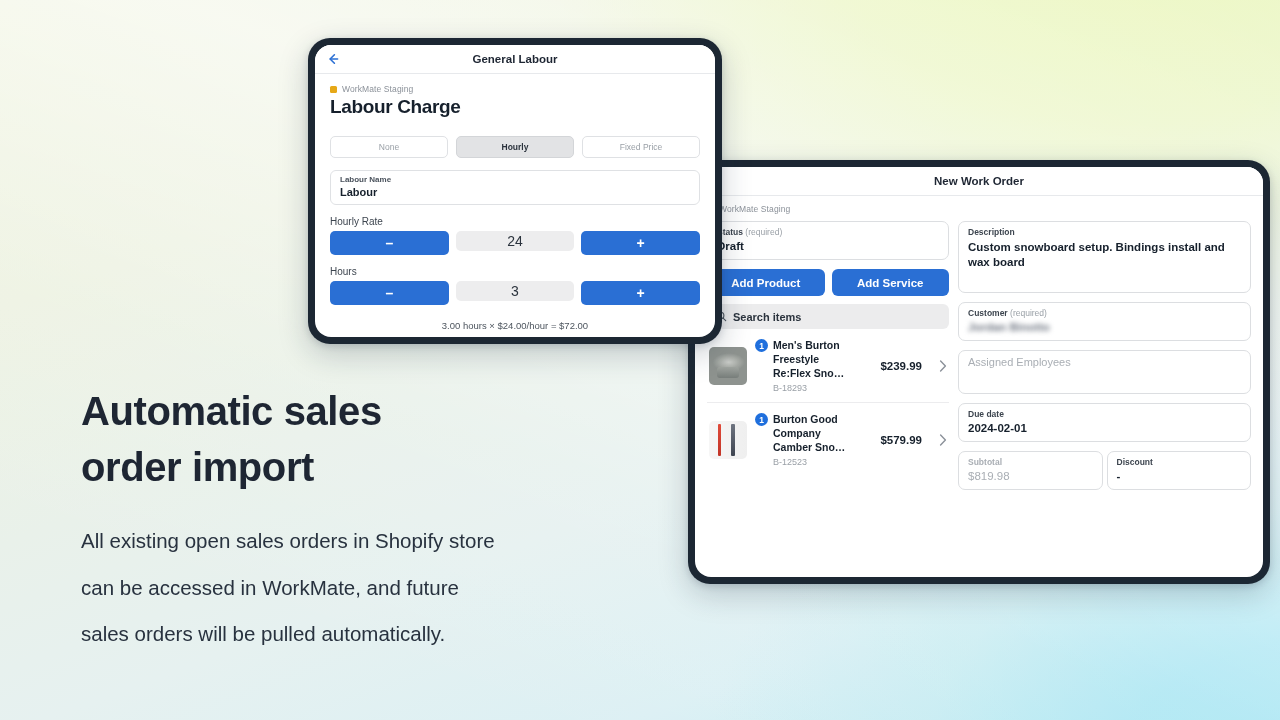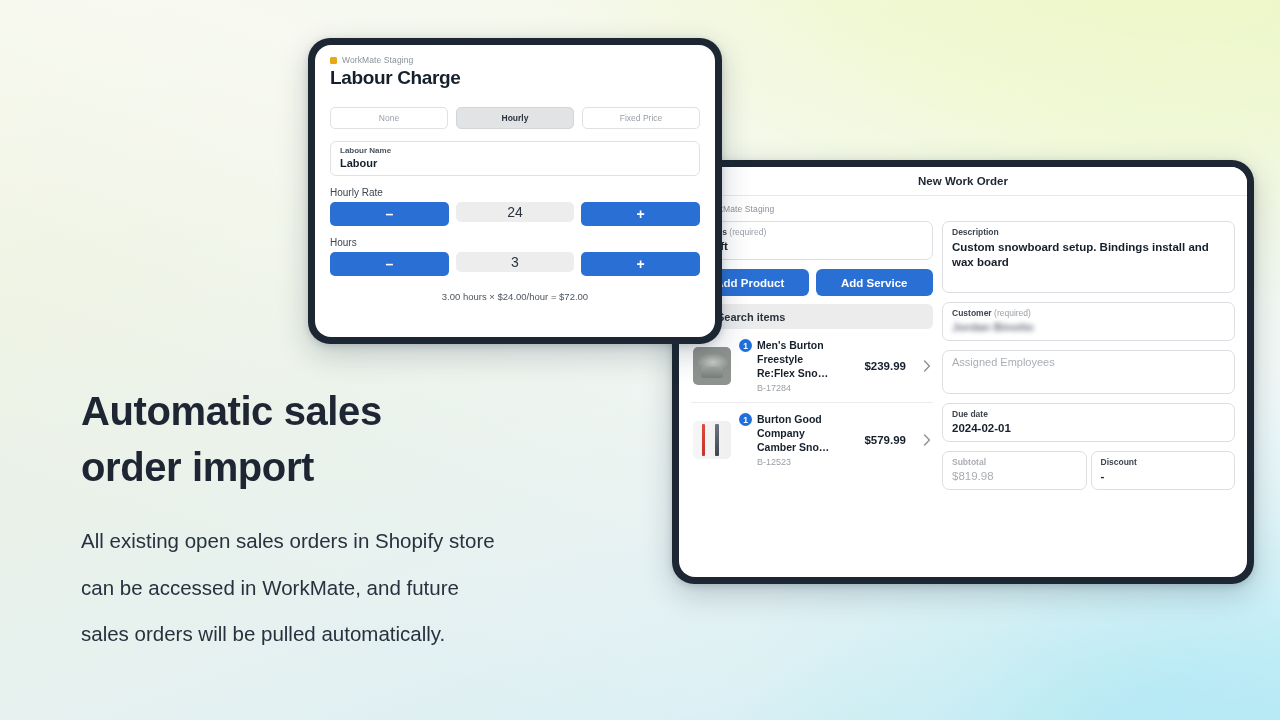--- a/index.html
+++ b/index.html
@@ -75,21 +75,21 @@
   
   #device-labour {
     left: 308px;
     top: 38px;
     width: 400px;
     height: 292px;
     z-index: 3;
   }
   
   #device-workorder {
-    left: 672px;
+    left: 688px;
     top: 160px;
     width: 568px;
     height: 410px;
     z-index: 2;
   }
 
   
   .navbar {
     height: 28px;
     display: flex;
@@ -428,20 +428,29 @@
   <h1 id="headline">Automatic sales
 order import</h1>
   <p id="body-text">All existing open sales orders in Shopify store
 can be accessed in WorkMate, and future
 sales orders will be pulled automatically.</p>
 </div>
 
 <div class="device" id="device-labour">
   <div class="screen">
 
+    <div class="navbar">
+      <div class="back-arrow">
+        <svg width="14" height="14" viewBox="0 0 14 14" aria-hidden="true">
+          <path d="M8.4 2.8 L4.1 7 L8.4 11.2" fill="none" stroke="#2a6fd4" stroke-width="1.6" stroke-linecap="round" stroke-linejoin="round"></path>
+          <line x1="4.4" y1="7" x2="11.6" y2="7" stroke="#2a6fd4" stroke-width="1.6" stroke-linecap="round"></line>
+        </svg>
+      </div>
+      <div class="title">General Labour</div>
+    </div>
 
     <div id="labour-body">
       <div class="staging-row">
         <span class="staging-dot"></span>
         <span class="staging-label">WorkMate Staging</span>
       </div>
 
       <h2 id="labour-title">Labour Charge</h2>
 
       <div id="segmented">
@@ -514,21 +523,21 @@
           </div>
 
           <div>
 
             <div class="item-row">
               <div class="thumb binding"></div>
               <div class="item-main">
                 <div class="qty-badge">1</div>
                 <div class="item-text">
                   <div class="item-name">Men's Burton Freestyle Re:Flex Sno…</div>
-                  <div class="item-sku">B-17284</div>
+                  <div class="item-sku">B-18293</div>
                 </div>
               </div>
               <div class="item-price">$239.99</div>
               <div class="chev">
                 <svg width="8" height="12" viewBox="0 0 8 12" aria-hidden="true">
                   <path d="M1.6 1 L6.4 6 L1.6 11" fill="none" stroke="#8b9199" stroke-width="1.4" stroke-linecap="round" stroke-linejoin="round"></path>
                 </svg>
               </div>
             </div>
 

